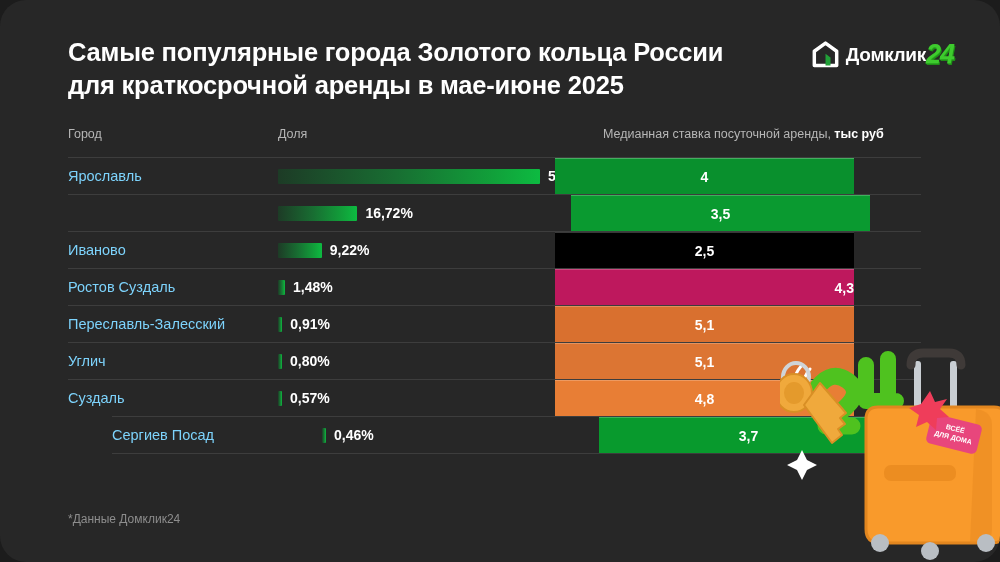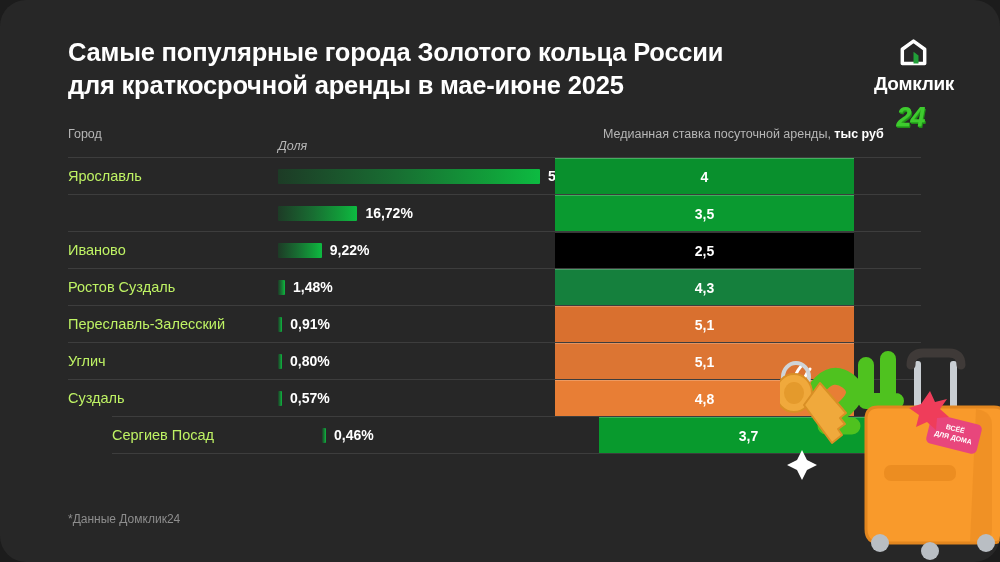--- a/index.html
+++ b/index.html
@@ -37,21 +37,20 @@
     color: #ffffff;
     max-width: 700px;
     white-space: pre-line;
   }
   .logo {
     display: flex;
     align-items: center;
     gap: 7px;
     margin-top: 3px;
     flex-shrink: 0;
-    flex-direction: column;
   }
   .logo-house {
     width: 27px;
     height: 27px;
     flex-shrink: 0;
   }
   .logo-text {
     font-size: 19px;
     font-weight: bold;
     color: #ffffff;
@@ -75,40 +74,40 @@
     left: 68px;
     width: 853px;
   }
   .col-headers {
     position: relative;
     height: 30px;
     font-size: 12.5px;
     color: #b6b6b6;
   }
   .ch-city { position: absolute; left: 0; top: 0; }
-  .ch-share { position: absolute; left: 210px; top: 12px; font-style: italic; }
+  .ch-share { position: absolute; left: 210px; top: 0; }
   .ch-rate  { position: absolute; left: 487px; top: 0; white-space: nowrap; margin-left: 48px; }
   .ch-rate b { color: #ffffff; font-weight: bold; }
 
   .rows { position: relative; }
   .row {
     position: relative;
     height: 36px;
     border-top: 1px solid #3d3d3d;
   }
   .row:last-child { border-bottom: 1px solid #3d3d3d; margin-left: 44px; }
 
   .cell-city {
     position: absolute;
     left: 0;
     top: 0;
     height: 36px;
     line-height: 36px;
     font-size: 14.5px;
-    color: #bef264;
+    color: #7dd3fc;
     white-space: nowrap;
   }
 
   .bar-wrap {
     position: absolute;
     left: 210px;
     top: 0;
     height: 36px;
     display: flex;
     align-items: center;
@@ -198,37 +197,37 @@
             <div class="bar" style="width: 262px;"></div>
             <div class="bar-label">55,18%</div>
           </div>
           <div class="heat-cell" style="background: rgb(9, 144, 45);">4</div>
         </div>
         <div class="row">
           <div class="bar-wrap">
             <div class="bar" style="width: 79.3882px;"></div>
             <div class="bar-label">16,72%</div>
           </div>
-          <div class="heat-cell" style="background: rgb(10, 154, 48);">3,5</div>
+          <div class="heat-cell" style="background: rgb(10, 154, 48); margin-left: 16px;">3,5</div>
         </div>
         <div class="row">
           <div class="cell-city">Иваново</div>
           <div class="bar-wrap">
             <div class="bar" style="width: 43.7775px;"></div>
             <div class="bar-label">9,22%</div>
           </div>
           <div class="heat-cell" style="background: #000000;">2,5</div>
         </div>
         <div class="row">
           <div class="cell-city">Ростов Суздаль</div>
           <div class="bar-wrap">
             <div class="bar" style="width: 7.02718px;"></div>
             <div class="bar-label">1,48%</div>
           </div>
-          <div class="heat-cell" style="background: #15803d;">4,3</div>
+          <div class="heat-cell" style="background: #be185d; text-align: right;">4,3</div>
         </div>
         <div class="row">
           <div class="cell-city">Переславль-Залесский</div>
           <div class="bar-wrap">
             <div class="bar" style="width: 4.32077px;"></div>
             <div class="bar-label">0,91%</div>
           </div>
           <div class="heat-cell" style="background: rgb(217, 112, 47);">5,1</div>
         </div>
         <div class="row">

